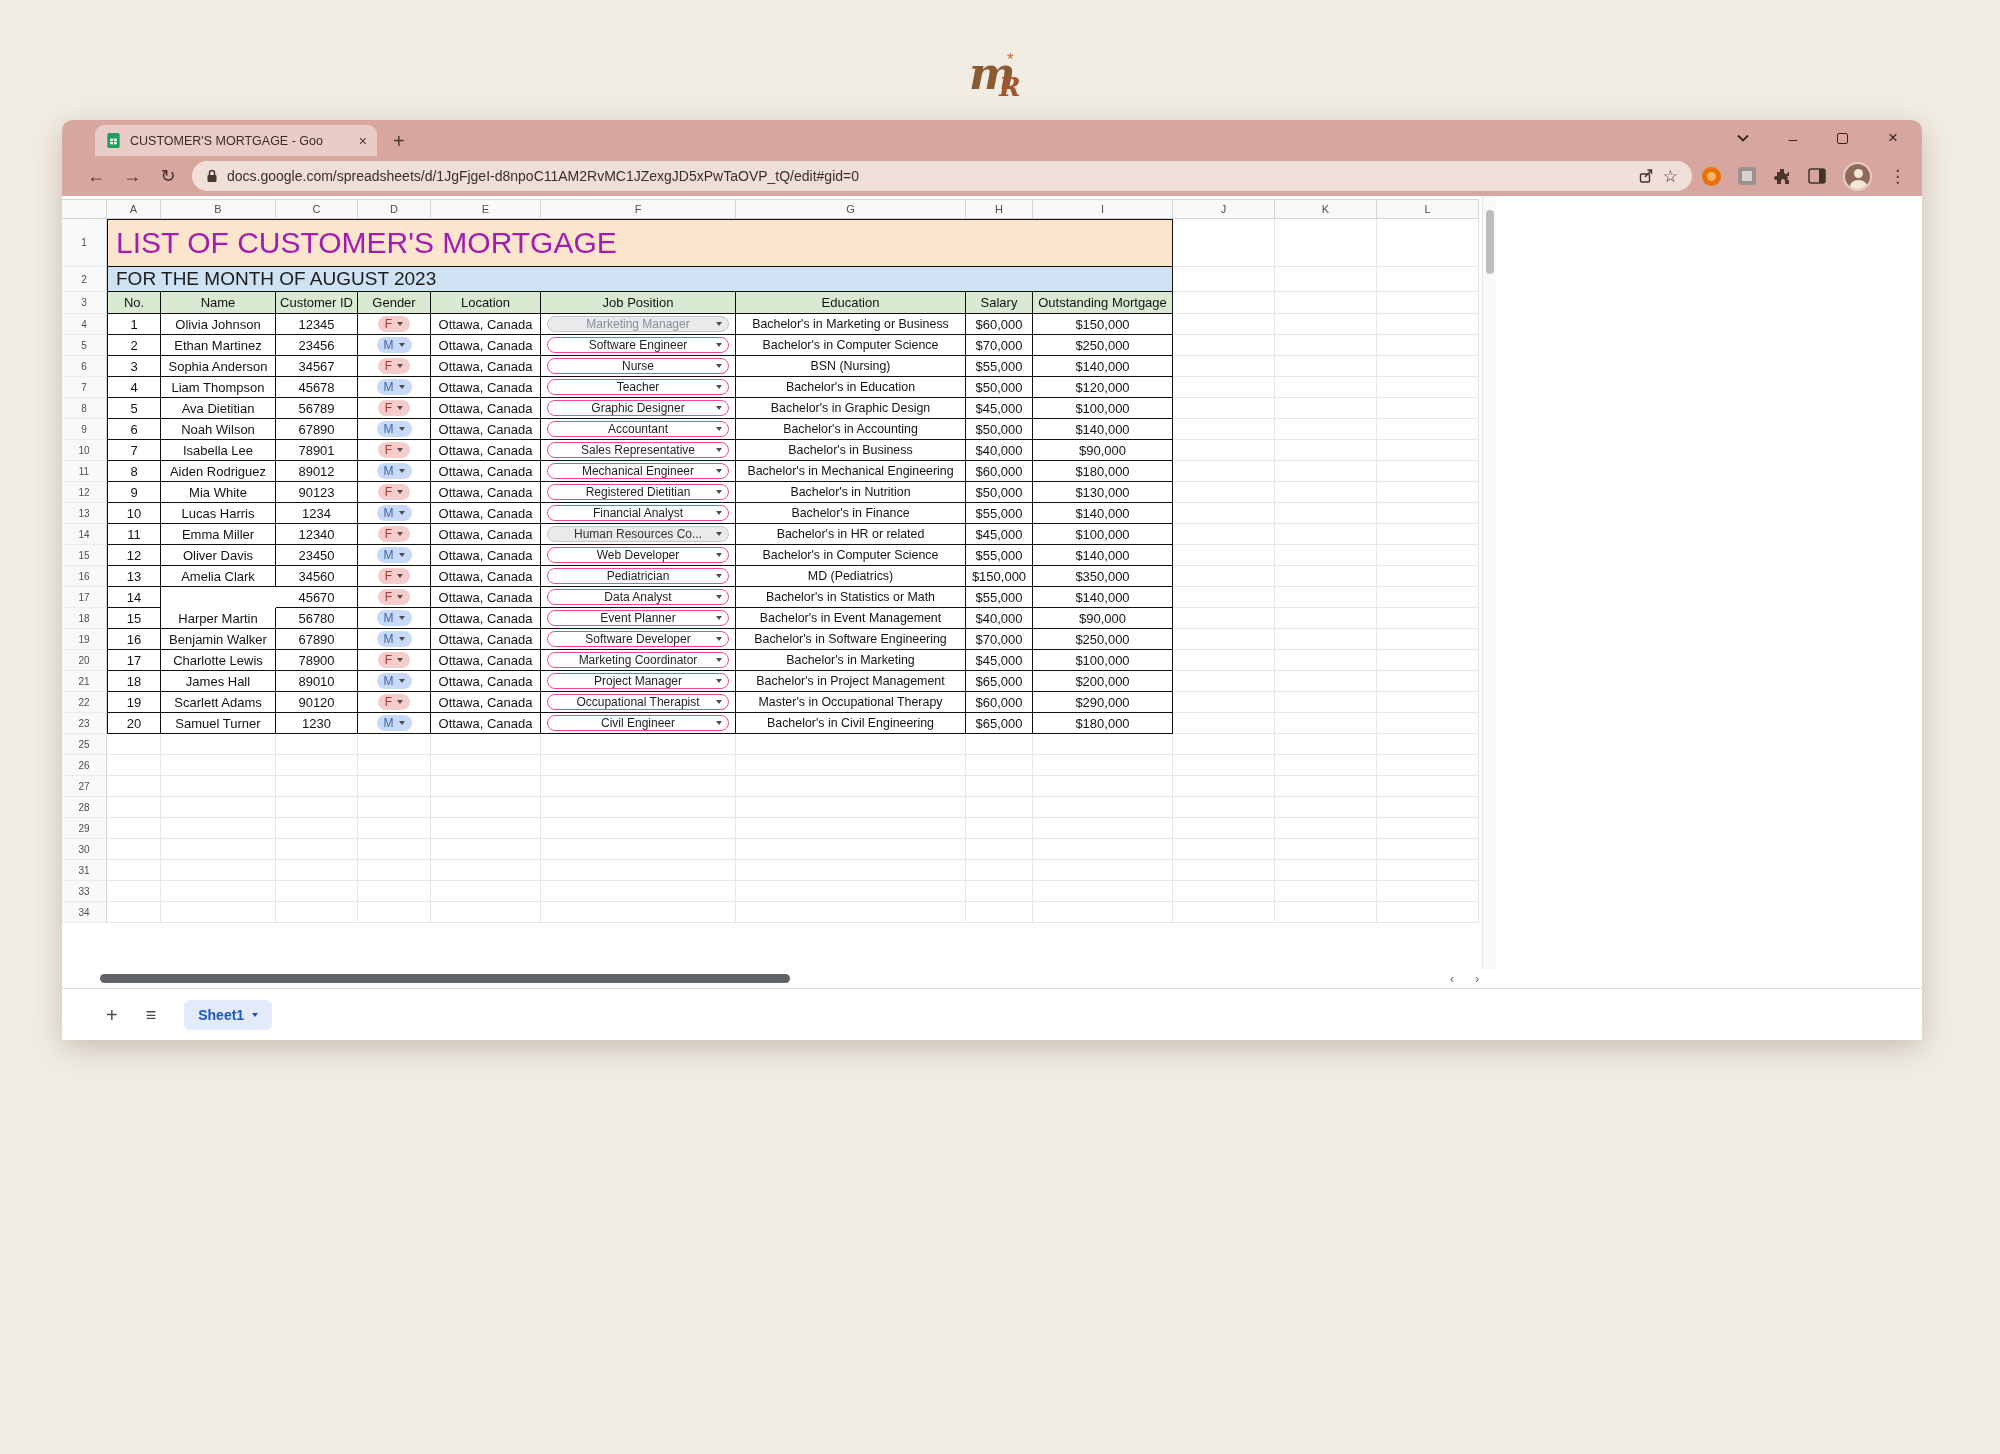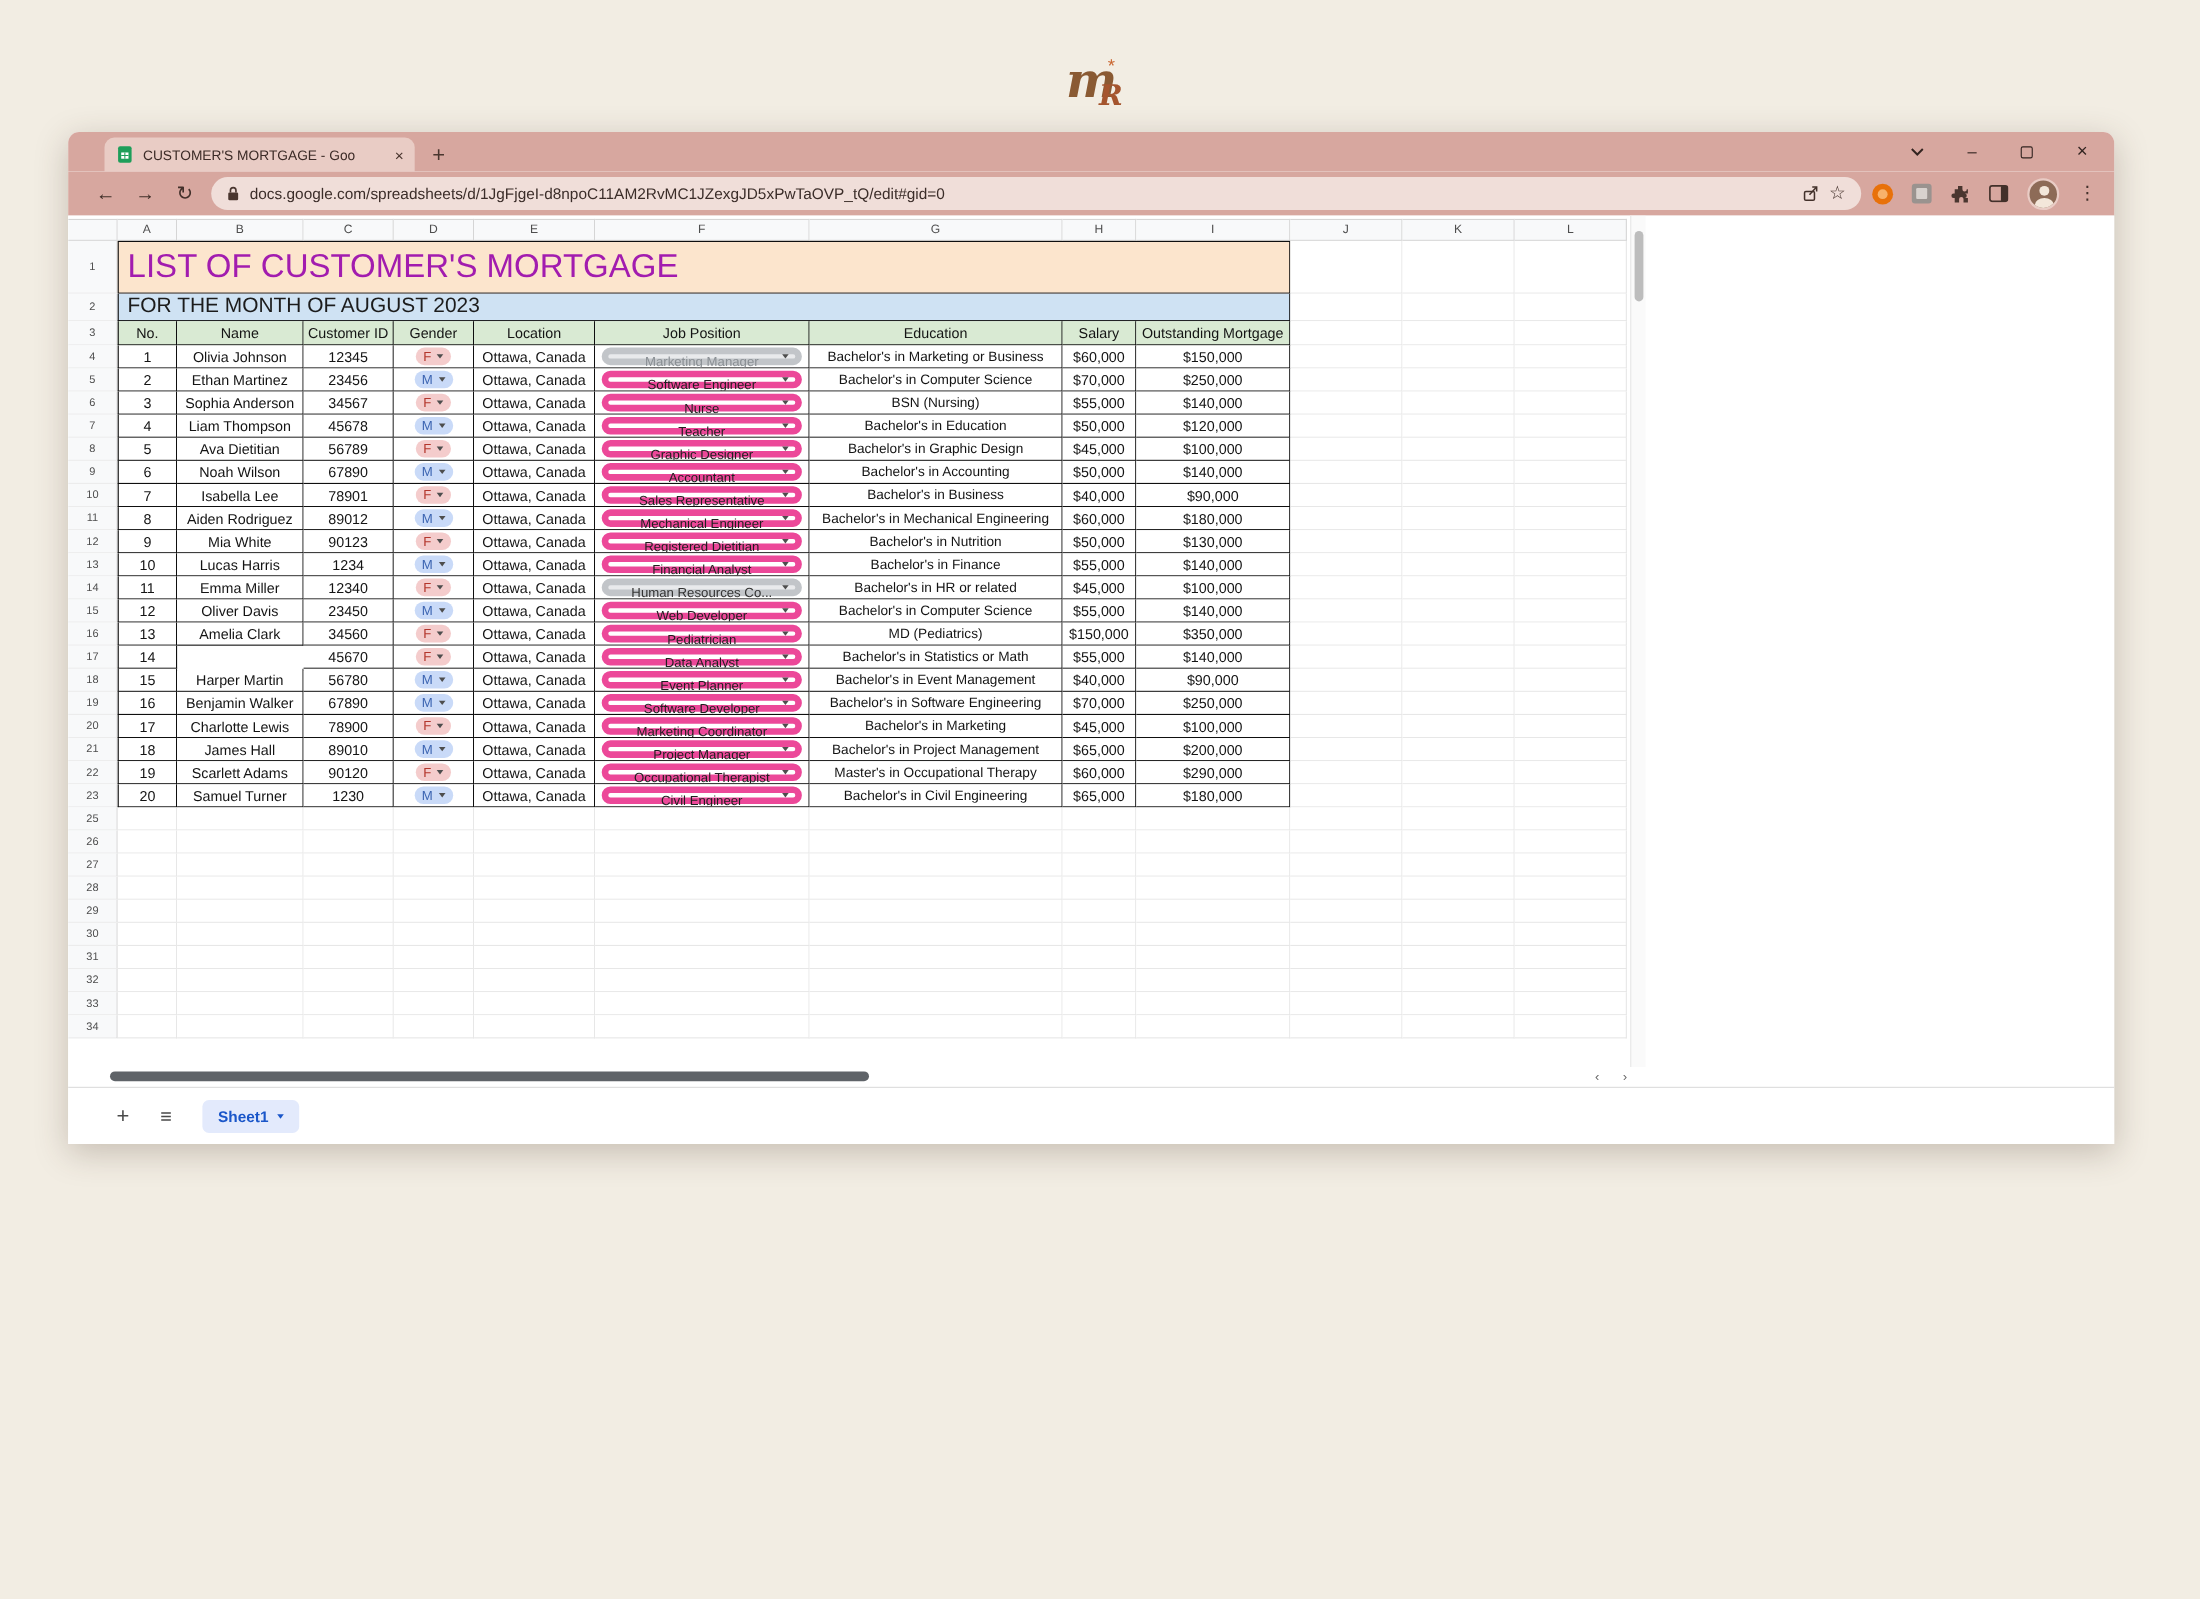--- a/index.html
+++ b/index.html
@@ -60,22 +60,22 @@
   .title-cell { background:#fce5cd; justify-content:flex-start; padding-left:8px; font-size:30px; color:#a21caf; border-top:1px solid #0f0f0f; }
   .sub-cell { background:#cfe2f3; justify-content:flex-start; padding-left:8px; font-size:19px; color:#1c1c1c; }
   .hdr { background:#d9ead3; font-size:13px; }
   .edu { font-size:12.4px; }
   .lcell { border-right:1px solid #e7e7e7; border-bottom:1px solid #e7e7e7; flex:none; background:#fff; }
 
   .gpill { display:inline-flex; align-items:center; gap:5px; border-radius:9px; padding:0 7px; height:16px; font-size:12px; }
   .gpill.f { background:#f4cccc; color:#b3362c; }
   .gpill.m { background:#c9daf8; color:#3c64b1; }
   .caret { width:0; height:0; border-left:3.5px solid transparent; border-right:3.5px solid transparent; border-top:4.5px solid #4d4d4d; }
-  .jchip { position:relative; width:calc(100% - 12px); height:16px; border:6px solid #ec4899; border-radius:9px;
-           display:flex; align-items:flex-start; justify-content:center; font-size:12px; color:#1f1f1f; background:#fff; }
+  .jchip { position:relative; width:calc(100% - 12px); height:16px; border:1px solid #ec4899; border-radius:9px;
+           display:flex; align-items:center; justify-content:center; font-size:12px; color:#1f1f1f; background:#fff; }
   .jchip .caret { position:absolute; right:6px; }
   .jchip.muted { background:#e9eaec; border-color:#c2c5c9; color:#8a8f94; }
   .jchip.filled { background:#e9eaec; border-color:#c2c5c9; color:#333; }
 
   .vscroll { position:absolute; left:1420px; top:0; bottom:18px; width:14px; background:#fafafa; border-left:1px solid #e6e6e6; }
   .vthumb { position:absolute; left:3px; top:14px; width:8px; height:64px; background:#bdbdbd; border-radius:4px; }
   .hscroll { position:absolute; left:38px; bottom:5px; width:690px; height:9px; background:#5f6368; border-radius:5px; }
   .scroll-arrows { position:absolute; left:1388px; bottom:2px; font-size:12px; color:#666; letter-spacing:9px; }
 
   .tabsbar { position:absolute; left:0; right:0; bottom:0; height:52px; background:#fff; border-top:1px solid #dcdcdc;
@@ -738,35 +738,20 @@
           <div class="lcell" style="width: 110px;"></div>
           <div class="lcell" style="width: 195px;"></div>
           <div class="lcell" style="width: 230px;"></div>
           <div class="lcell" style="width: 67px;"></div>
           <div class="lcell" style="width: 140px;"></div>
           <div class="lcell" style="width: 102px;"></div>
           <div class="lcell" style="width: 102px;"></div>
           <div class="lcell" style="width: 102px;"></div>
         </div>
         <div class="row h-data">
-          <div class="gut">32</div>
-          <div class="lcell" style="width: 54px;"></div>
-          <div class="lcell" style="width: 115px;"></div>
-          <div class="lcell" style="width: 82px;"></div>
-          <div class="lcell" style="width: 73px;"></div>
-          <div class="lcell" style="width: 110px;"></div>
-          <div class="lcell" style="width: 195px;"></div>
-          <div class="lcell" style="width: 230px;"></div>
-          <div class="lcell" style="width: 67px;"></div>
-          <div class="lcell" style="width: 140px;"></div>
-          <div class="lcell" style="width: 102px;"></div>
-          <div class="lcell" style="width: 102px;"></div>
-          <div class="lcell" style="width: 102px;"></div>
-        </div>
-        <div class="row h-data">
           <div class="gut">33</div>
           <div class="lcell" style="width: 54px;"></div>
           <div class="lcell" style="width: 115px;"></div>
           <div class="lcell" style="width: 82px;"></div>
           <div class="lcell" style="width: 73px;"></div>
           <div class="lcell" style="width: 110px;"></div>
           <div class="lcell" style="width: 195px;"></div>
           <div class="lcell" style="width: 230px;"></div>
           <div class="lcell" style="width: 67px;"></div>
           <div class="lcell" style="width: 140px;"></div>

